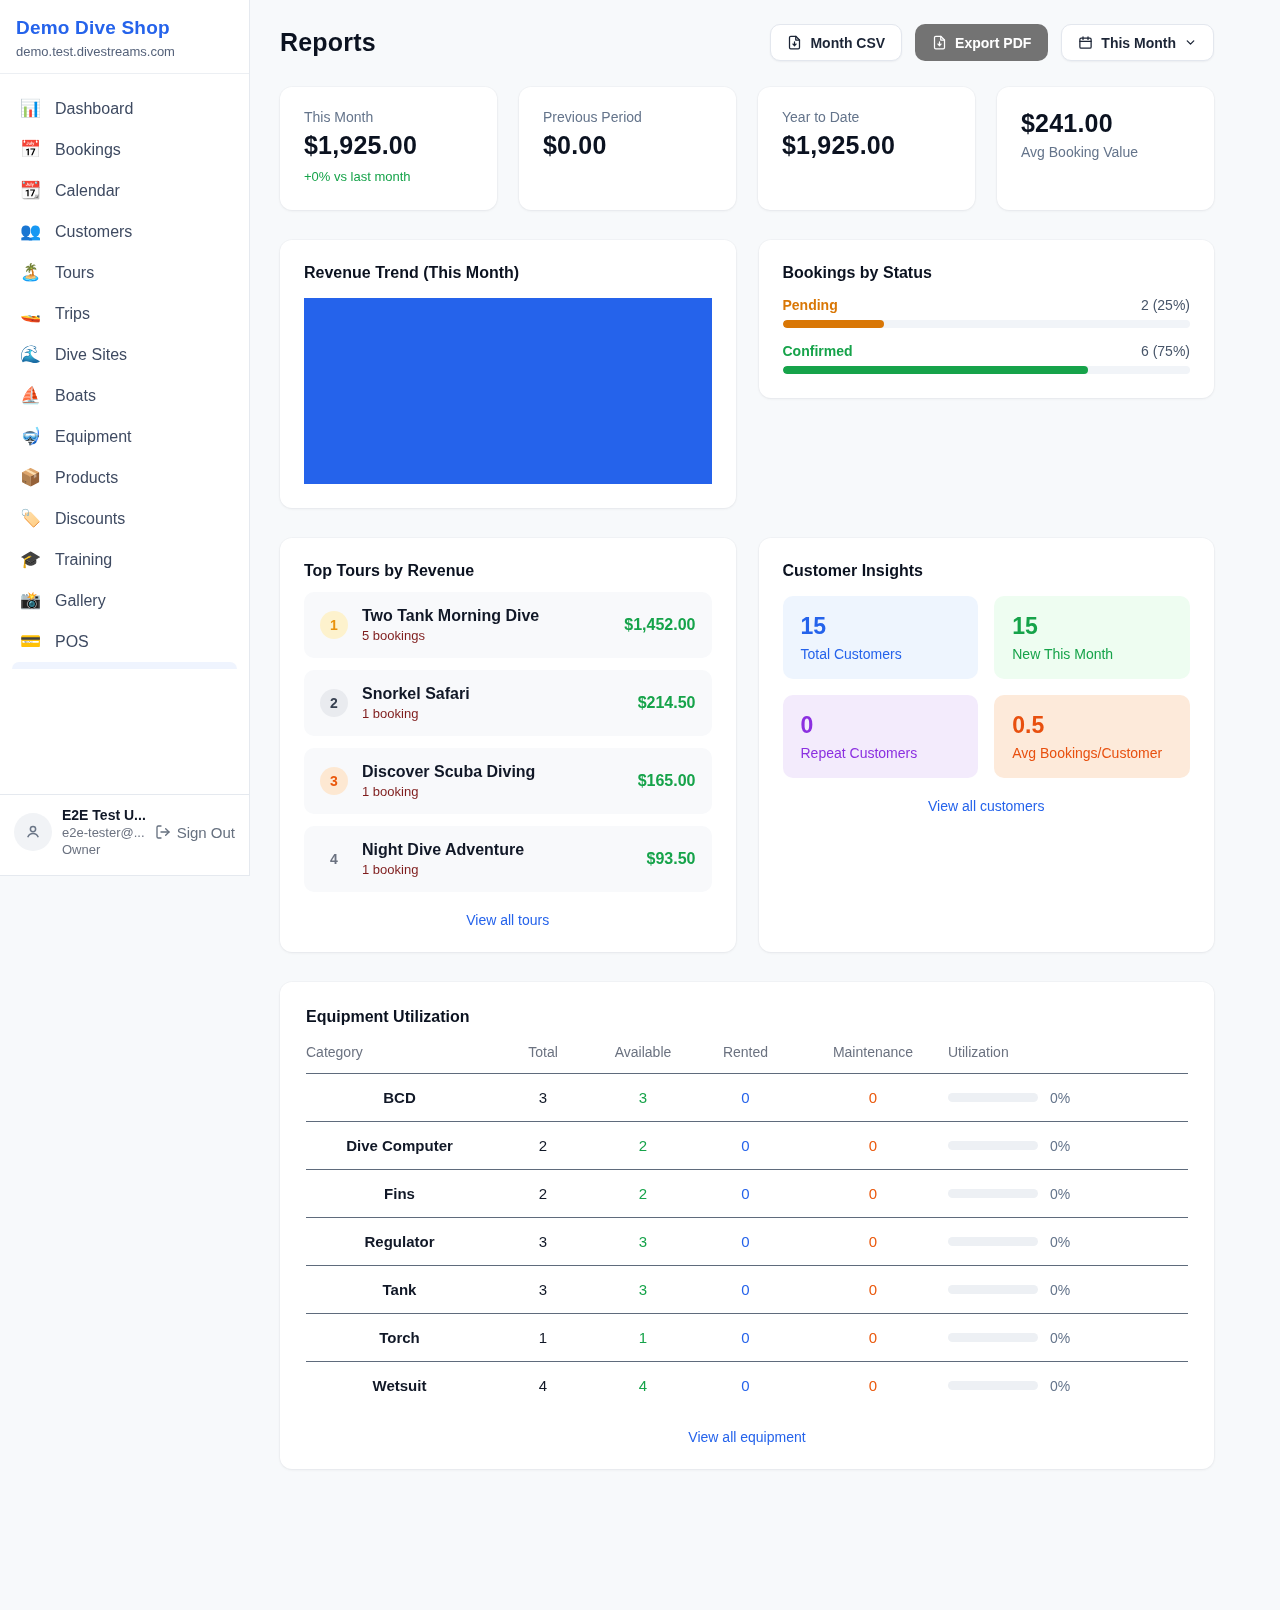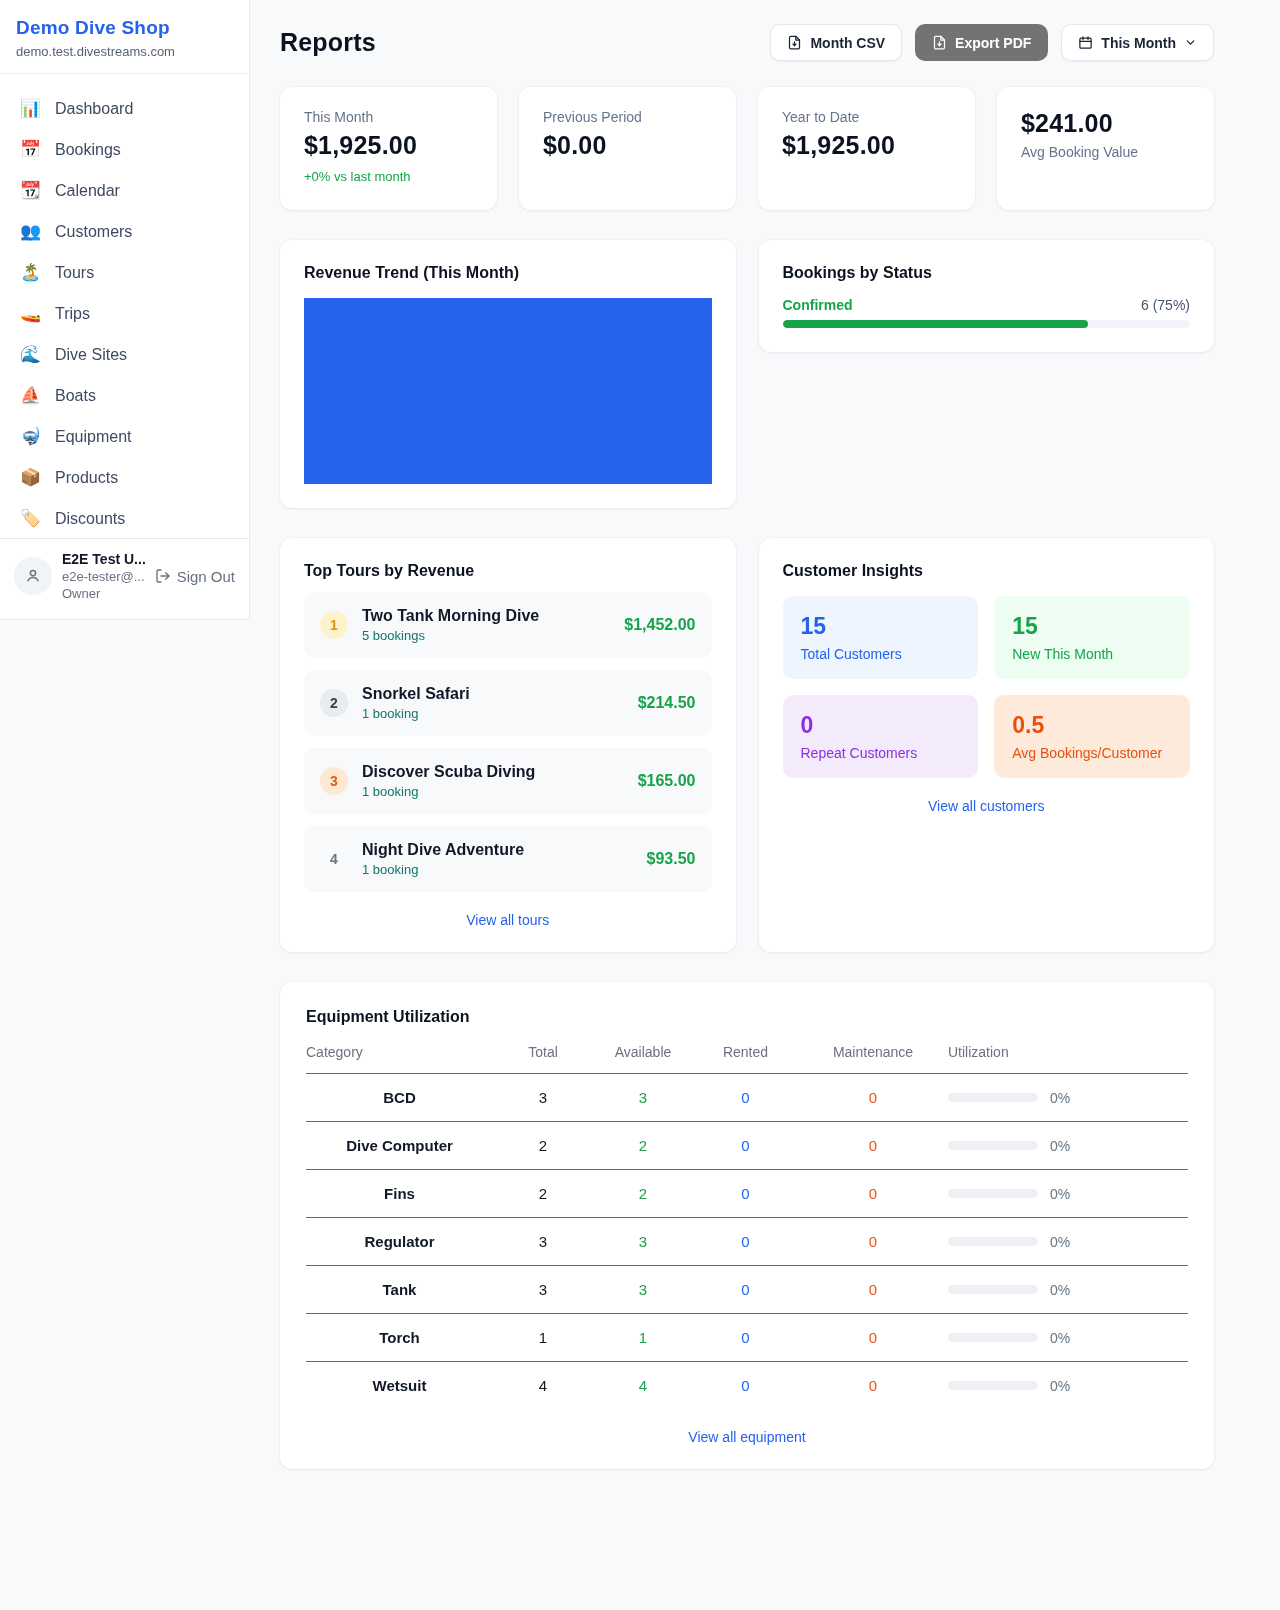--- a/index.html
+++ b/index.html
@@ -5,21 +5,21 @@
   * { box-sizing: border-box; margin: 0; padding: 0; }
   html, body { width: 1280px; min-height: 1610px; }
   body {
     font-family: "Liberation Sans", "DejaVu Sans", sans-serif;
     background: #f7f9fb;
     color: #0f172a;
   }
   
   .sidebar {
     position: absolute; left: 0; top: 0;
-    width: 250px; height: 620px;
+    width: 250px; height: 876px;
     background: #ffffff;
     border-right: 1px solid #e5e9ef;
     border-bottom: 1px solid #e5e9ef;
     display: flex; flex-direction: column;
   }
   .logo-block { padding: 17px 16px 14px 16px; border-bottom: 1px solid #eceff3; }
   .shop-name { color: #2563eb; font-size: 19px; font-weight: bold; letter-spacing: .2px; }
   .shop-domain { color: #55627a; font-size: 13px; margin-top: 5px; }
   .nav { padding: 14px 8px 0 8px; flex: 1; overflow: hidden; }
   .nav-item {
@@ -105,21 +105,21 @@
     width: 28px; height: 28px; border-radius: 50%; flex: none;
     display: flex; align-items: center; justify-content: center;
     font-size: 14px; font-weight: bold;
   }
   .rank-1 { background: #fdf2cd; color: #e8920c; }
   .rank-2 { background: #e9ebef; color: #374151; }
   .rank-3 { background: #fde8d2; color: #ea580c; }
   .rank-4 { background: transparent; color: #6b7280; }
   .tour-info { flex: 1; min-width: 0; }
   .tour-name { font-size: 16px; font-weight: bold; color: #111827; }
-  .tour-sub { font-size: 13px; color: #0f766e; margin-top: 3px; }
+  .tour-sub { font-size: 13px; color: #7f1d1d; margin-top: 3px; }
   .tour-amount { font-size: 16px; font-weight: bold; color: #16a34a; flex: none; }
   .view-link {
     display: block; text-align: center; color: #2563eb;
     font-size: 14px; margin-top: 20px; text-decoration: none; cursor: pointer;
   }
   
   .insights-grid { display: grid; grid-template-columns: 1fr 1fr; gap: 16px; margin-top: 16px; }
   .insight-tile { border-radius: 10px; padding: 17px 18px; }
   .insight-value { font-size: 23px; font-weight: bold; }
   .insight-label { font-size: 14px; margin-top: 6px; }
@@ -304,20 +304,29 @@
 
     <div class="row-2col">
       <div class="card">
         <div class="card-title">Revenue Trend (This Month)</div>
         <div class="chart-area"></div>
       </div>
       <div class="card">
         <div class="card-title">Bookings by Status</div>
         <div class="status-group">
           <div class="status-head">
+            <span class="status-label pending">Pending</span>
+            <span class="status-count">2 (25%)</span>
+          </div>
+          <div class="status-track">
+            <div class="status-fill pending" style="width: 25%;"></div>
+          </div>
+        </div>
+        <div class="status-group">
+          <div class="status-head">
             <span class="status-label confirmed">Confirmed</span>
             <span class="status-count">6 (75%)</span>
           </div>
           <div class="status-track">
             <div class="status-fill confirmed" style="width: 75%;"></div>
           </div>
         </div>
       </div>
     </div>
 

